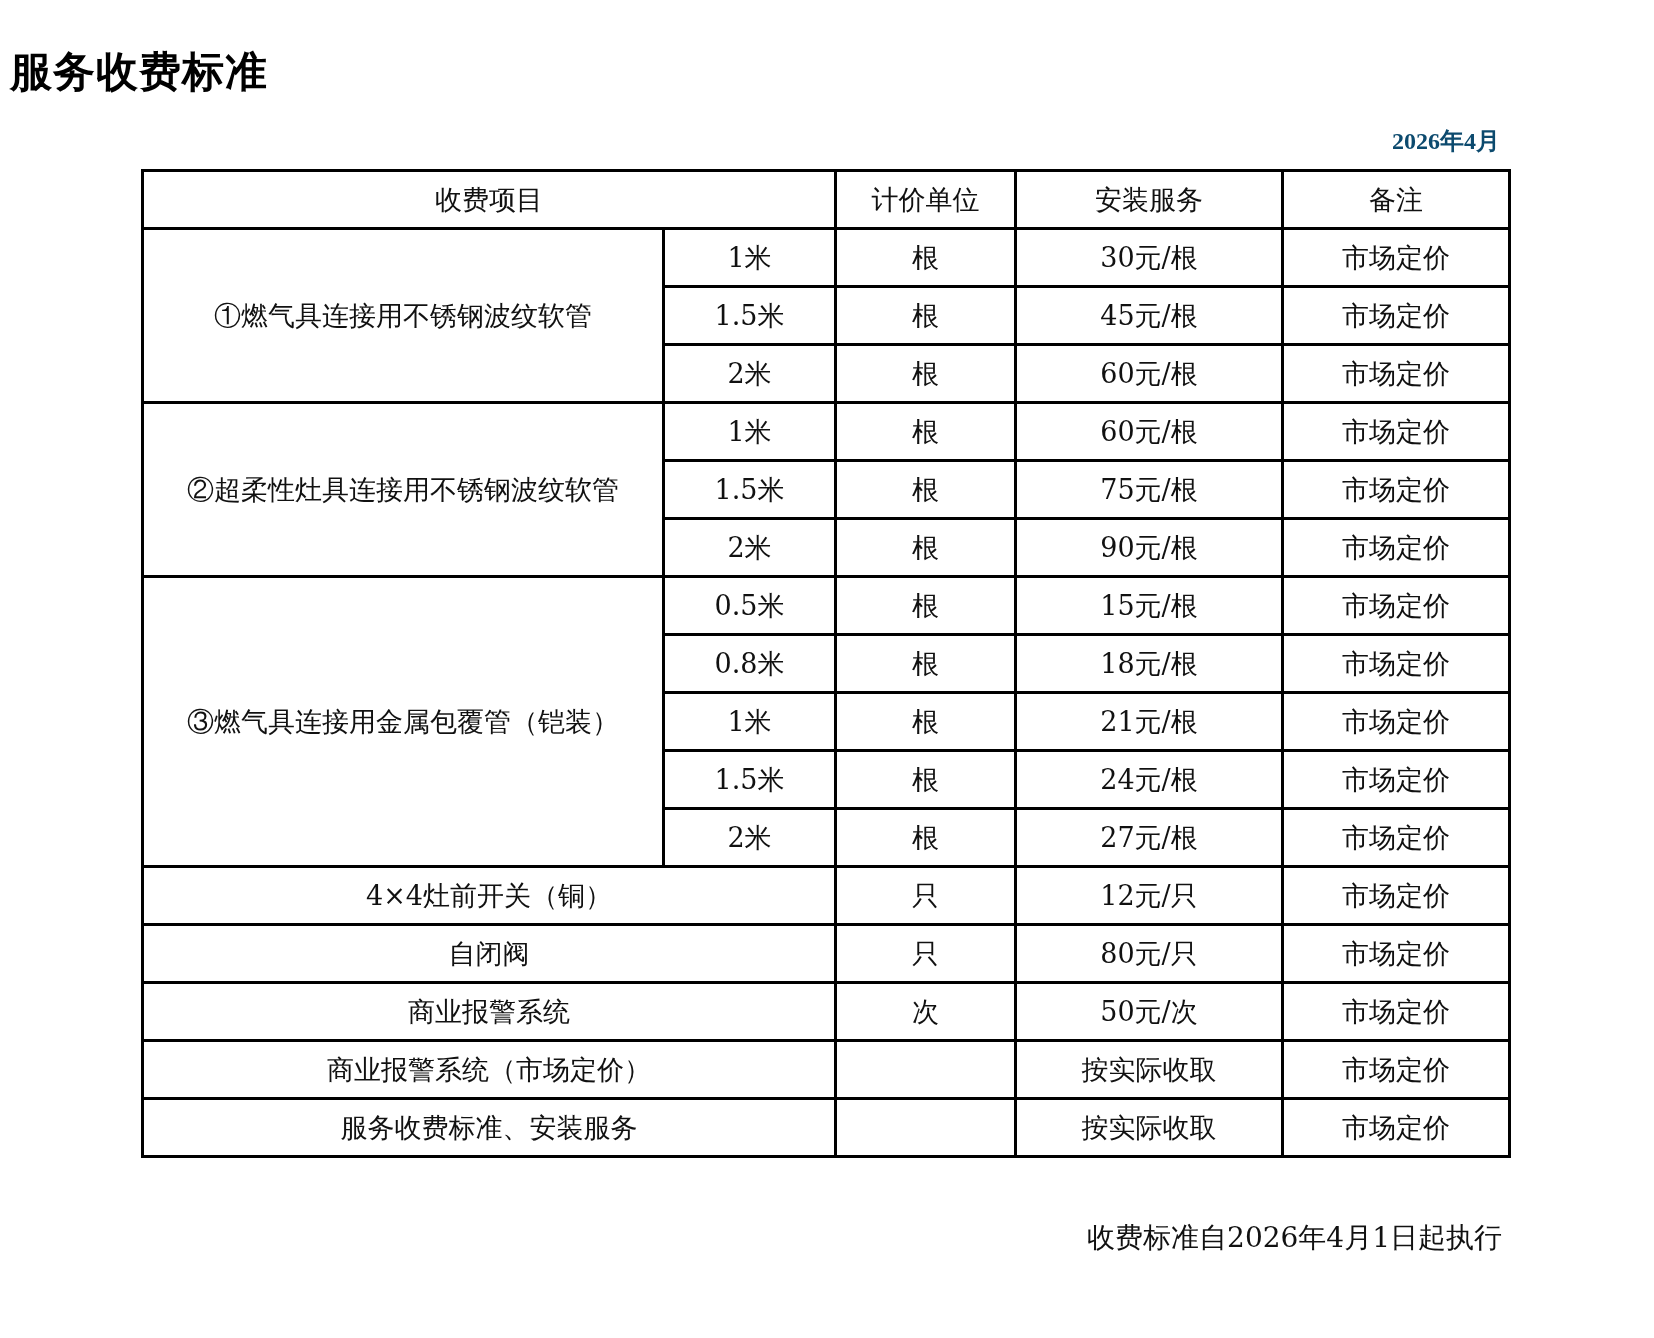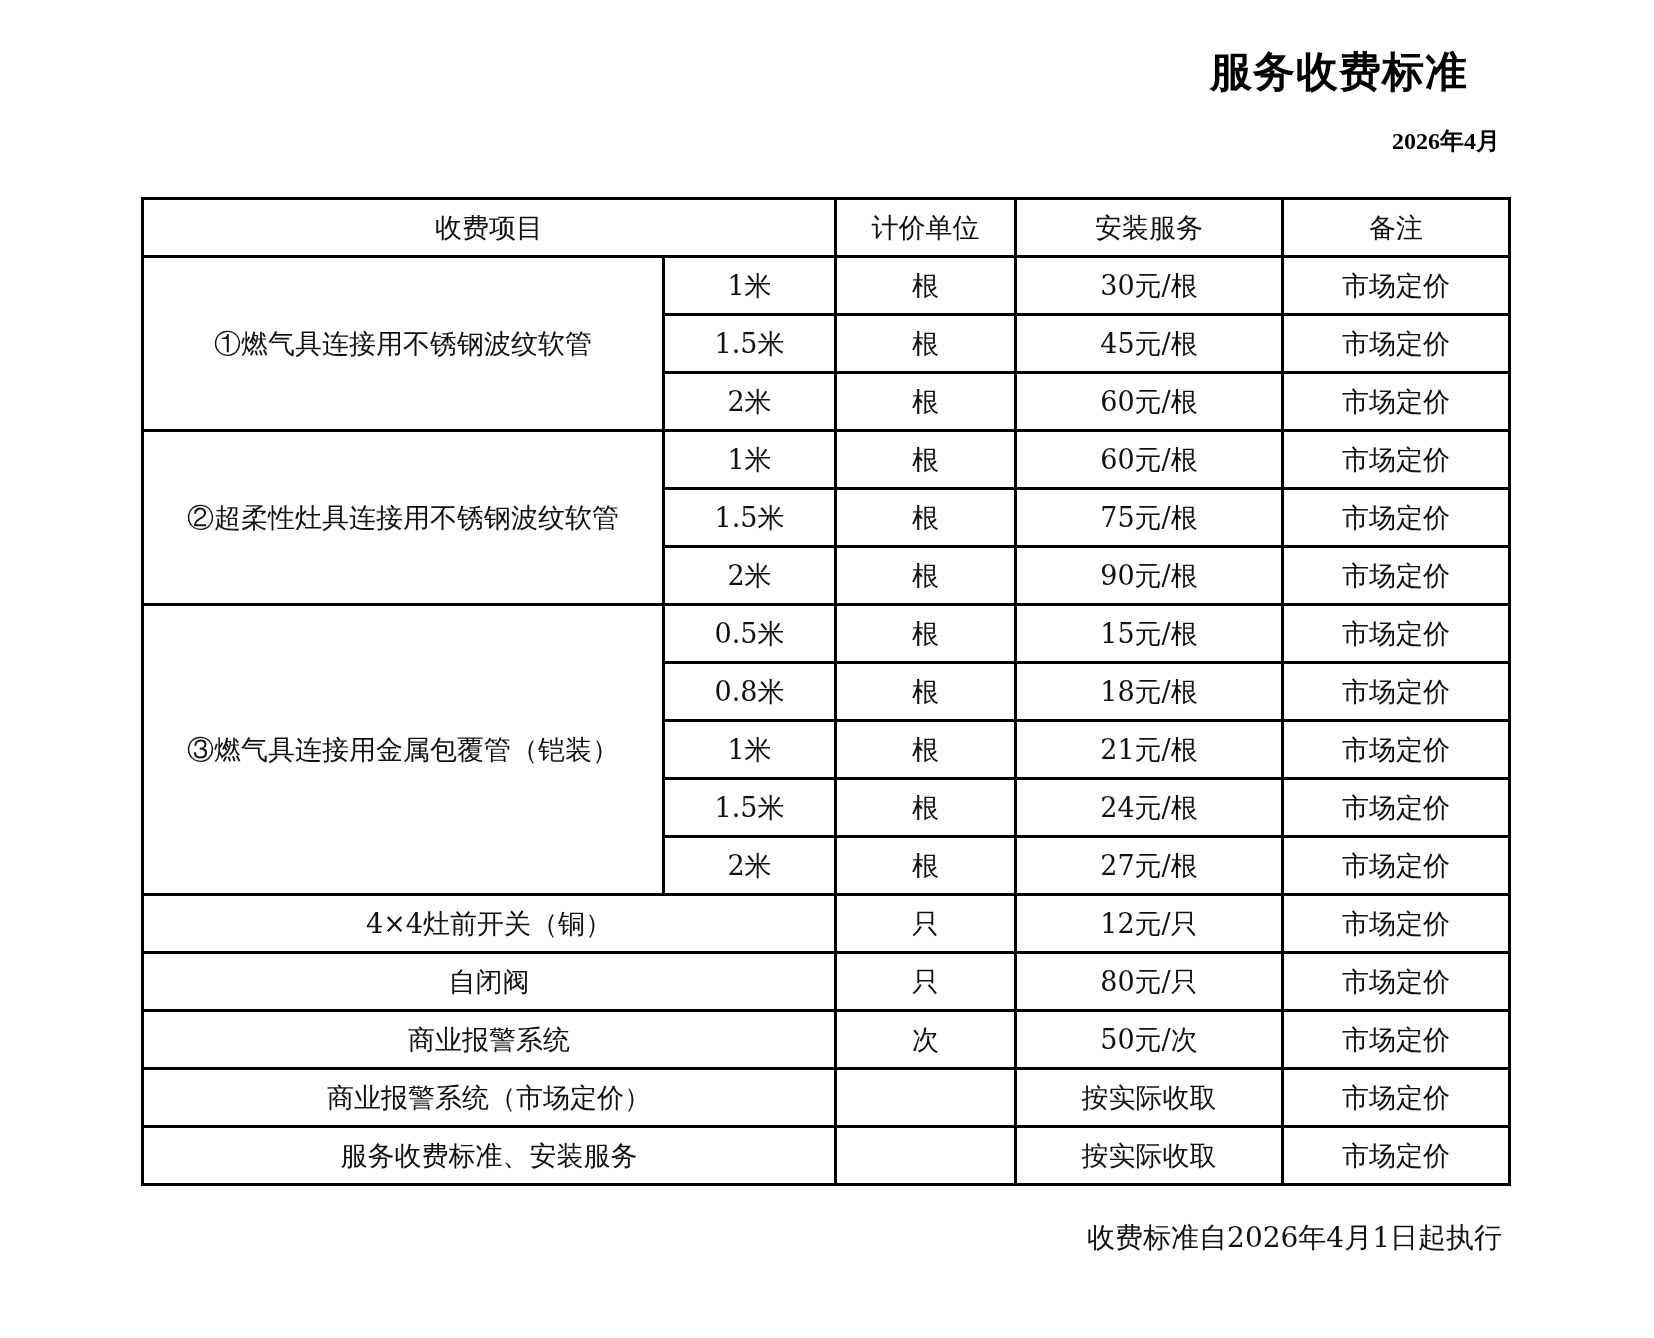--- a/index.html
+++ b/index.html
@@ -15,49 +15,48 @@
     font-family: "DejaVu Serif", "Liberation Serif", serif;
     color: #111111;
   }
   .title {
     position: absolute;
     left: 0;
     width: 1468px;
     top: 44px;
     height: 56px;
     line-height: 56px;
-    text-align: right;
+    text-align: left;
     font-family: "DejaVu Sans", "Liberation Sans", sans-serif;
     font-weight: bold;
     font-size: 42px;
     letter-spacing: 1px;
     color: #000;
     padding-left: 10px;
     box-sizing: border-box;
   }
   .date {
     position: absolute;
     right: 154px;
     top: 126px;
     height: 30px;
     line-height: 30px;
     font-family: "Liberation Serif", "DejaVu Serif", serif;
     font-weight: bold;
     font-size: 24px;
-    color: #000000;
+    color: #0c4a6e;
   }
   .fee-table {
     position: absolute;
     left: 141px;
     top: 169px;
     width: 1367px;
     border-collapse: collapse;
     table-layout: fixed;
     border: 3px solid #0f766e;
-    margin-top: 28px;
   }
   .fee-table td, .fee-table th {
     border: 3px solid #000;
     height: 55px;
     padding: 0;
     text-align: center;
     vertical-align: middle;
     font-weight: normal;
     font-size: 27px;
     font-family: "DejaVu Serif", "Liberation Serif", serif;

